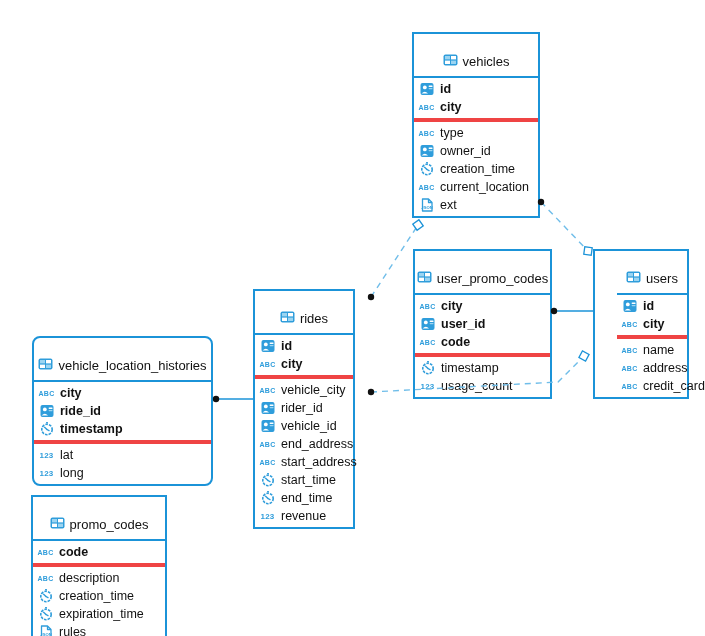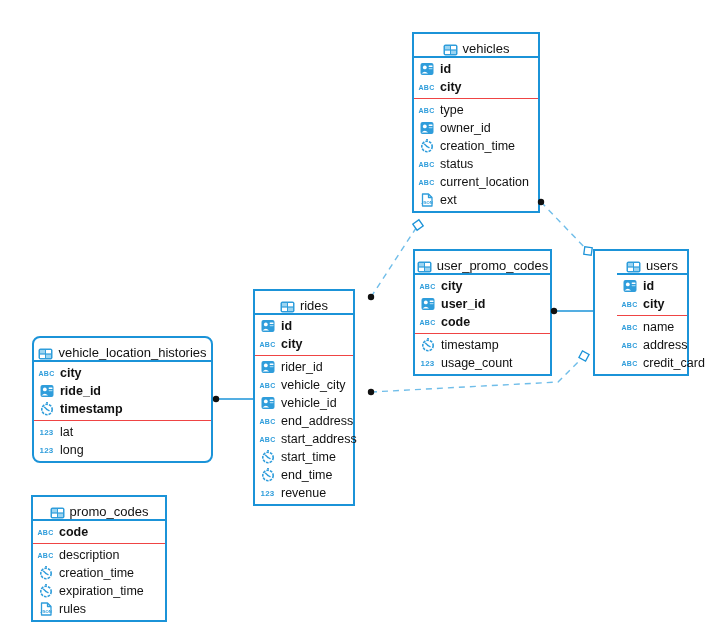--- a/index.html
+++ b/index.html
@@ -5,26 +5,26 @@
   html,body{margin:0;padding:0;background:#ffffff;}
   #canvas{
     position:relative;width:705px;height:636px;background:#ffffff;overflow:hidden;
     font-family:"Liberation Sans", sans-serif;color:#1a1a1a;
   }
   .erd-table{
     position:absolute;background:#ffffff;border:2px solid #1b93d8;
     box-sizing:border-box;z-index:1;
   }
   .t-header{
-    height:22px;display:flex;align-items:flex-end;justify-content:center;
-    gap:5px;border-bottom:2px solid #1b93d8;padding:0 4px;
+    height:22px;display:flex;align-items:flex-start;justify-content:center;
+    gap:5px;border-bottom:2px solid #1b93d8;padding:0 4px;margin-top:20px;
   }
   .t-title{font-size:13px;color:#111;white-space:nowrap;}
   .t-section{padding:2px 0;}
-  .t-keys{border-bottom:1px solid #ef4444;}
+  .t-keys{border-bottom:4px solid #ef4444;}
   .t-row{
     height:18px;display:flex;align-items:center;gap:5px;
     padding:0 4px;white-space:nowrap;
   }
   .t-row .col-name{font-size:12.5px;color:#111;}
   .t-row.key .col-name{font-weight:bold;}
   .icon{display:inline-flex;align-items:center;justify-content:center;width:17px;flex:0 0 17px;}
   .abc-glyph{font-size:7px;font-weight:bold;color:#2f9ddb;letter-spacing:.3px;}
   .num-glyph{font-size:8px;font-weight:bold;color:#2f9ddb;letter-spacing:.2px;}
   #connector-layer{
@@ -111,26 +111,20 @@
               <line x1="7" y1="7.5" x2="9" y2="8.6" stroke="#2f9ddb" stroke-width="1.4" stroke-linecap="round"></line>
               <rect x="6" y="0" width="2" height="1.6" rx="0.5" fill="#2f9ddb"></rect>
             </svg>
           </span>
           <span class="col-name">creation_time</span>
         </div>
         <div class="t-row">
           <span class="icon">
             <span class="abc-glyph">ABC</span>
           </span>
-          <span class="col-name">status</span>
-        </div>
-        <div class="t-row">
-          <span class="icon">
-            <span class="abc-glyph">ABC</span>
-          </span>
           <span class="col-name">current_location</span>
         </div>
         <div class="t-row">
           <span class="icon">
             <svg width="14" height="14" viewBox="0 0 14 14">
               <path d="M2.5 1 h6 l3.5 3.5 v8.5 h-9.5 z" fill="#ffffff" stroke="#2f9ddb" stroke-width="1.3" stroke-linejoin="round"></path>
               <path d="M8.5 1 v3.5 h3.5" fill="none" stroke="#2f9ddb" stroke-width="1.3" stroke-linejoin="round"></path>
               <text x="7" y="11.4" font-size="4.2" font-weight="bold" text-anchor="middle" fill="#2f9ddb" font-family="Liberation Sans,sans-serif">JSON</text>
             </svg>
           </span>
@@ -280,35 +274,35 @@
         <div class="t-row key">
           <span class="icon">
             <span class="abc-glyph">ABC</span>
           </span>
           <span class="col-name">city</span>
         </div>
       </div>
       <div class="t-section">
         <div class="t-row">
           <span class="icon">
+            <span class="abc-glyph">ABC</span>
+          </span>
+          <span class="col-name">vehicle_city</span>
+        </div>
+        <div class="t-row">
+          <span class="icon">
             <svg width="14" height="14" viewBox="0 0 14 14">
               <rect x="0.5" y="1" width="13" height="12" rx="2" fill="#2f9ddb"></rect>
               <circle cx="4.8" cy="5.4" r="1.9" fill="#ffffff"></circle>
               <path d="M1.6 11.5 q3.2 -3.6 6.4 0 z" fill="#ffffff"></path>
               <rect x="8.6" y="3.4" width="4" height="1.5" rx="0.7" fill="#ffffff"></rect>
               <rect x="8.6" y="6" width="4" height="1.2" rx="0.6" fill="#9bd4f1"></rect>
             </svg>
           </span>
           <span class="col-name">rider_id</span>
-        </div>
-        <div class="t-row">
-          <span class="icon">
-            <span class="abc-glyph">ABC</span>
-          </span>
-          <span class="col-name">vehicle_city</span>
         </div>
         <div class="t-row">
           <span class="icon">
             <svg width="14" height="14" viewBox="0 0 14 14">
               <rect x="0.5" y="1" width="13" height="12" rx="2" fill="#2f9ddb"></rect>
               <circle cx="4.8" cy="5.4" r="1.9" fill="#ffffff"></circle>
               <path d="M1.6 11.5 q3.2 -3.6 6.4 0 z" fill="#ffffff"></path>
               <rect x="8.6" y="3.4" width="4" height="1.5" rx="0.7" fill="#ffffff"></rect>
               <rect x="8.6" y="6" width="4" height="1.2" rx="0.6" fill="#9bd4f1"></rect>
             </svg>

